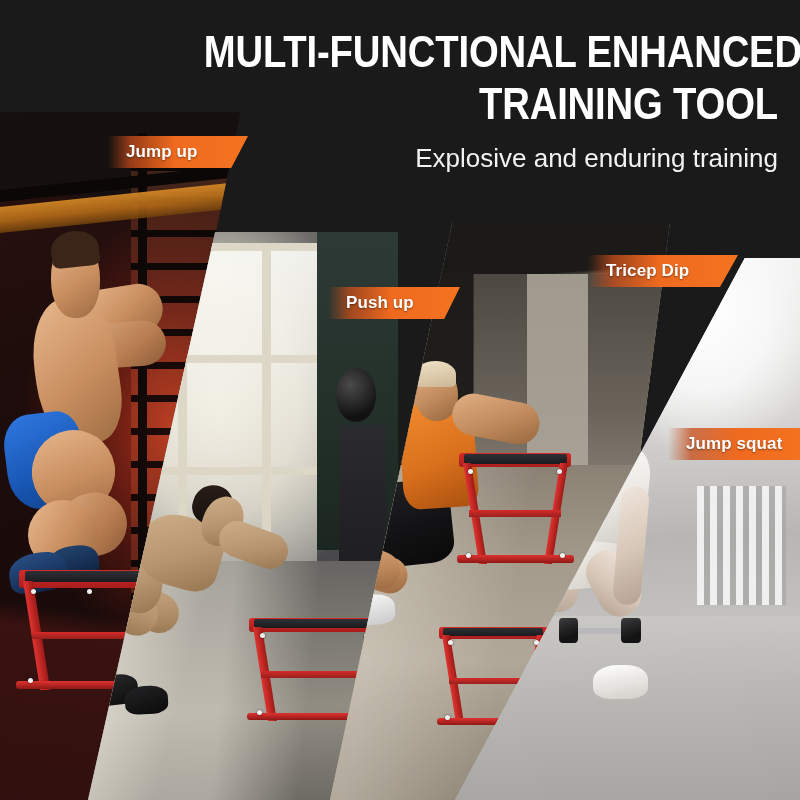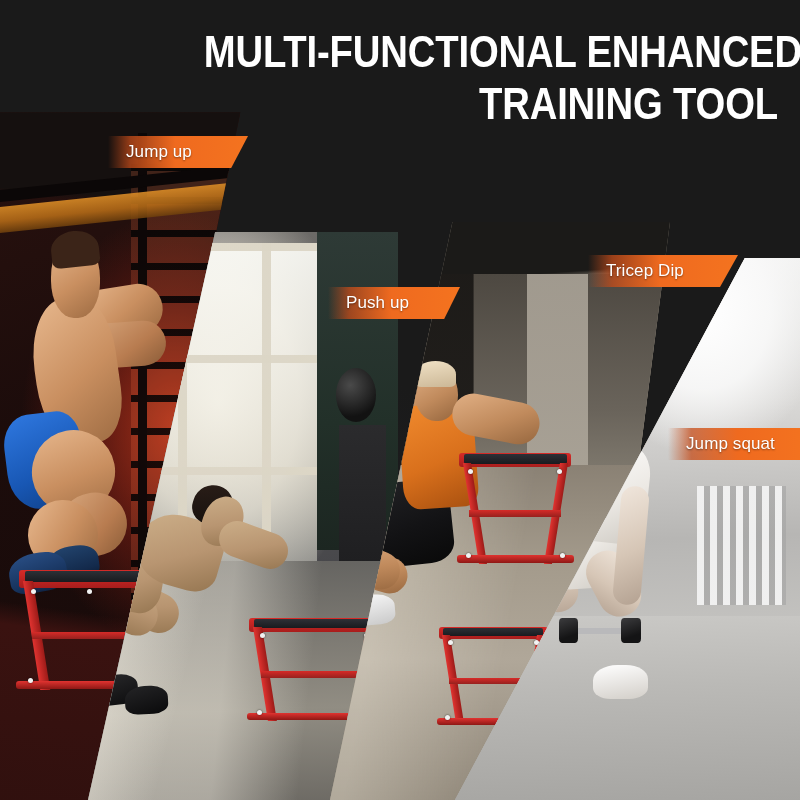--- a/index.html
+++ b/index.html
@@ -328,21 +328,21 @@
   .dumbbell .w1 { left: 0; }
   .dumbbell .w2 { right: 0; }
 
   
   .label {
     position: absolute;
     height: 32px;
     display: flex;
     align-items: center;
     color: #ffffff;
-    font-weight: normal;
+    font-weight: bold;
     font-size: 17px;
     letter-spacing: .1px;
     text-shadow: 0 1px 2px rgba(0,0,0,.45);
     background: linear-gradient(90deg, rgba(120,48,20,0.0) 0%, rgba(196,76,26,0.75) 16%, #ef6a1f 48%, #f4731f 100%);
     clip-path: polygon(0 0, 100% 0, 88% 100%, 0% 100%);
     padding-left: 18px;
     box-sizing: border-box;
   }
   #label-jump   { left: 108px; top: 136px; width: 140px; }
   #label-push   { left: 328px; top: 287px; width: 132px; }
@@ -535,15 +535,16 @@
   <div class="label" id="label-tricep">
     <span>Tricep Dip</span>
   </div>
   <div class="label" id="label-split">
     <span>Jump squat</span>
   </div>
 
   <div class="headline">
     <span class="t1">MULTI-FUNCTIONAL ENHANCED</span>
     <span class="t2">TRAINING TOOL</span>
+    <span class="sub">Explosive and enduring training</span>
   </div>
 
 </div>
 
 </body></html>

